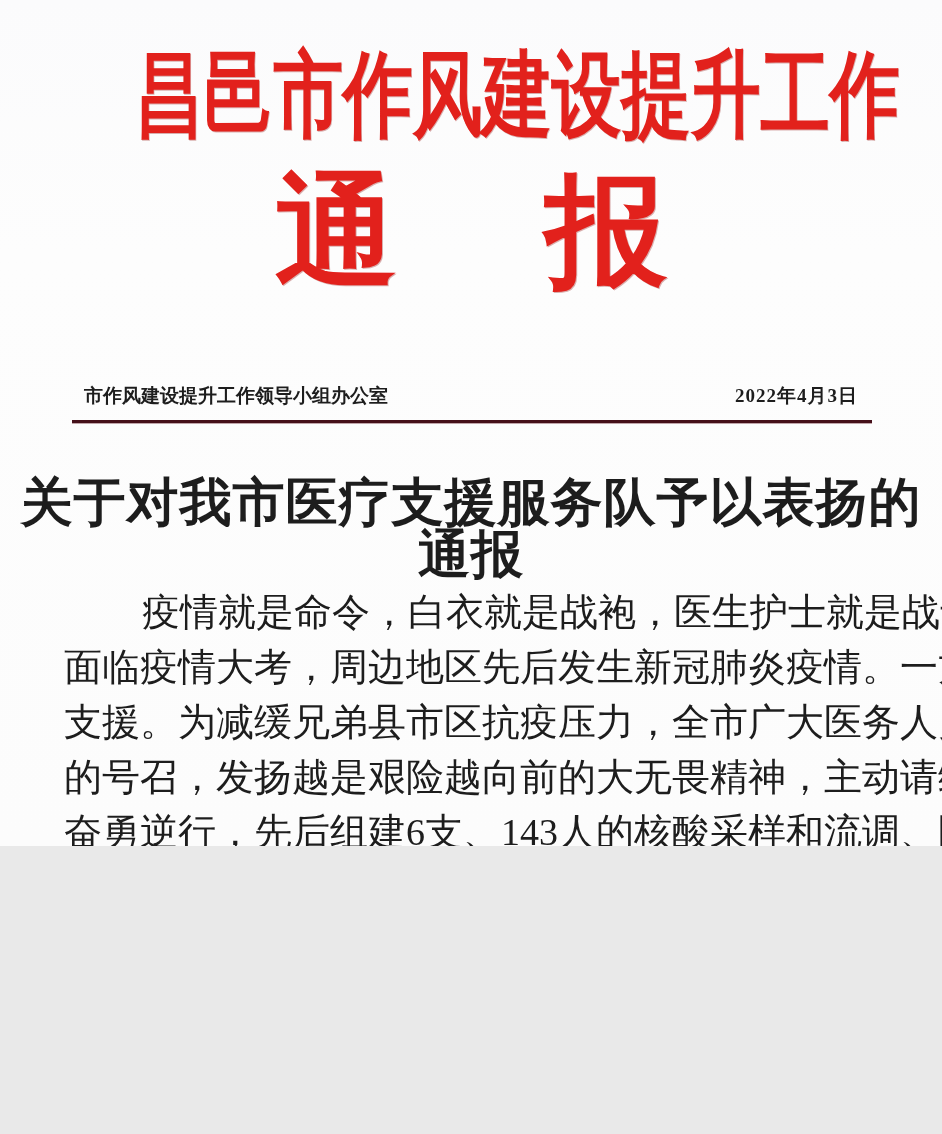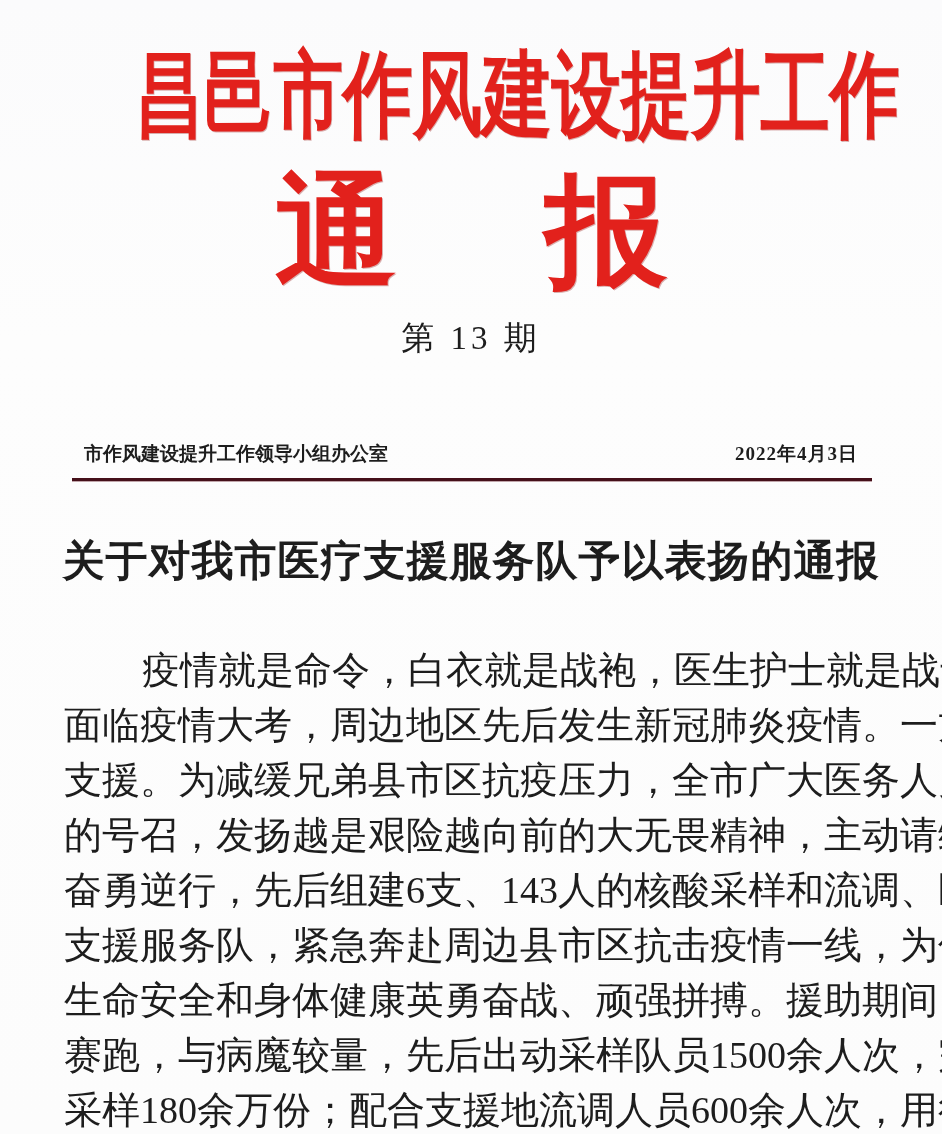--- a/index.html
+++ b/index.html
@@ -9,21 +9,21 @@
     --ink:#1d1d1d;
   }
   *{margin:0;padding:0;box-sizing:border-box;}
   html,body{background:#e9e9e9;}
   body{
     font-family:"Liberation Serif","DejaVu Serif",serif;
     display:flex;justify-content:center;
   }
   .page{
     position:relative;
-    width:942px;height:1134px;
+    width:942px;height:846px;
     background:var(--paper);
     background-image:linear-gradient(180deg,#fbfbfc 0%,#fdfdfd 30%,#fcfcfc 100%);
     overflow:hidden;
     color:var(--ink);
   }
   
   .masthead-l1{
     margin-top:40px;height:110px;line-height:110px;
     text-align:center;white-space:nowrap;
   }
@@ -55,21 +55,21 @@
   .meta-row .date{font-weight:600;letter-spacing:1px;}
   .rule{
     margin:6px 70px 0 72px;height:3px;
     background:var(--rule);
     box-shadow:0 1px 0 rgba(120,60,70,0.45);
     border:0;
   }
   
   .article-title{
     margin-top:54px;height:52px;line-height:52px;
-    text-align:center;font-size:42px;font-weight:bold;
+    text-align:center;font-size:52px;font-weight:bold;
     letter-spacing:1px;
   }
   .body-text{
     margin:56px 62px 0 64px;
     font-size:38px;
   }
   .body-text .line{
     height:55px;line-height:55px;
     white-space:nowrap;
     text-align:justify;text-align-last:justify;
@@ -84,21 +84,20 @@
 
   <div class="masthead-l1">
     <span class="stretch">昌邑市作风建设提升工作</span>
   </div>
 
   <div class="masthead-l2">
     <span class="big">通</span>
     <span class="big">报</span>
   </div>
 
-  <div class="issue-no">第 13 期</div>
 
   <div class="meta-row">
     <span class="office">市作风建设提升工作领导小组办公室</span>
     <span class="date">2022年4月3日</span>
   </div>
 
   <div class="rule"></div>
 
   <div class="article-title">关于对我市医疗支援服务队予以表扬的通报</div>
 

